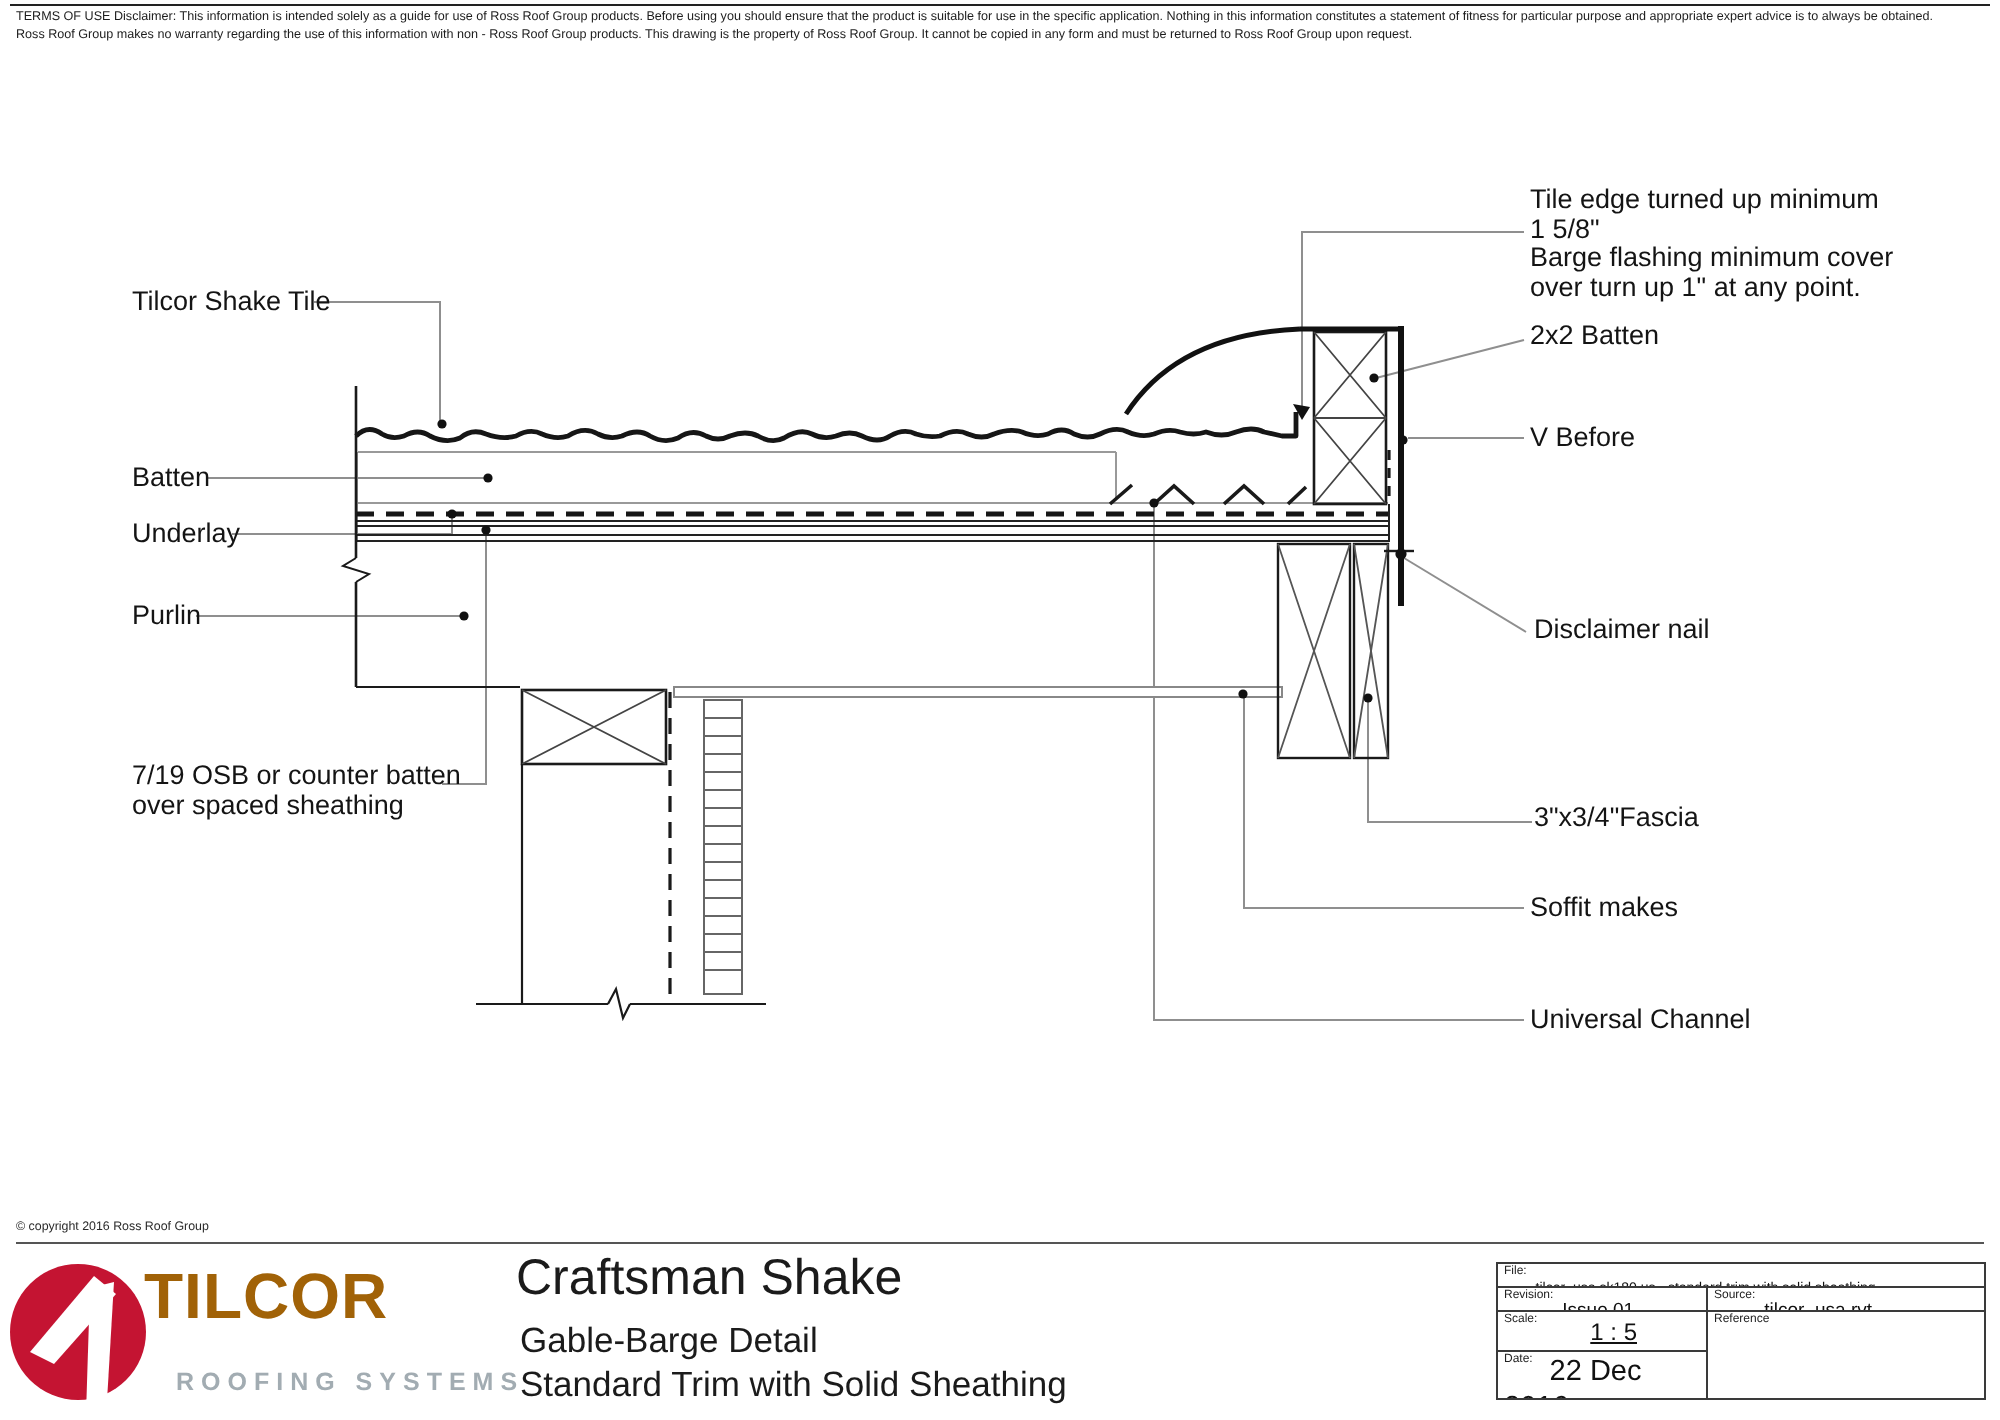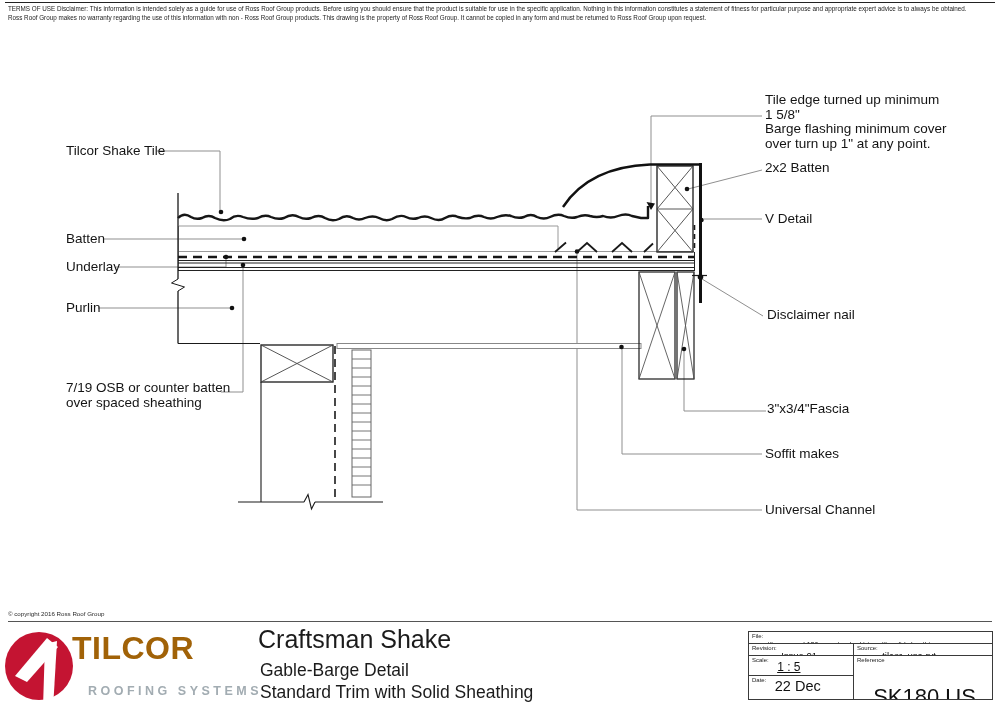--- a/index.html
+++ b/index.html
@@ -30,21 +30,21 @@
           border:1px solid #3a3a3a;box-sizing:border-box;background:#fff;}
   .tblock .cell{position:absolute;box-sizing:border-box;padding:1px 0 0 3px;overflow:hidden;}
   .tiny{font-size:6px;color:#222;vertical-align:top;}
   .c-file{left:0;top:0;width:243px;height:12px;border-bottom:1px solid #3a3a3a;}
   .c-file .val{font-size:7px;}
   .c-rev{left:0;top:12px;width:105px;height:12px;border-right:1px solid #3a3a3a;border-bottom:1px solid #3a3a3a;}
   .c-rev .val{font-size:9.5px;}
   .c-src{left:105px;top:12px;width:138px;height:12px;border-bottom:1px solid #3a3a3a;}
   .c-src .val{font-size:9.5px;}
   .c-scale{left:0;top:24px;width:105px;height:20px;border-right:1px solid #3a3a3a;border-bottom:1px solid #3a3a3a;}
-  .c-scale .val{font-size:12px;margin-left:4px;text-decoration:underline;}
+  .c-scale .val{font-size:12px;margin-left:22px;text-decoration:underline;}
   .c-date{left:0;top:44px;width:105px;height:23px;border-right:1px solid #3a3a3a;}
   .c-date .val{font-size:14.5px;margin-left:4px;}
   .c-ref{left:105px;top:24px;width:138px;height:43px;}
   .c-ref .dwgno{display:block;text-align:center;font-size:22px;color:#111;margin-top:9px;}
 </style>
 </head>
 <body>
 
 <div class="top-rule"></div>
 <div class="disclaimer">
@@ -152,21 +152,21 @@
   <span style="display:block;">over spaced sheathing</span>
 </div>
 
 <div class="lbl multi" style="left:765px;top:93px;width:185px;">
   <span style="display:block;">Tile edge turned up minimum</span>
   <span style="display:block;">1 5/8"</span>
   <span style="display:block;">Barge flashing minimum cover</span>
   <span style="display:block;">over turn up 1" at any point.</span>
 </div>
 <div class="lbl" style="left:765px;top:161px;">2x2 Batten</div>
-<div class="lbl" style="left:765px;top:212px;">V Detail</div>
+<div class="lbl" style="left:765px;top:212px;">V Before</div>
 <div class="lbl" style="left:767px;top:308px;">Disclaimer nail</div>
 <div class="lbl" style="left:767px;top:402px;">3"x3/4"Fascia</div>
 <div class="lbl" style="left:765px;top:447px;">Soffit makes</div>
 <div class="lbl" style="left:765px;top:503px;">Universal Channel</div>
 
 <div class="copyright">© copyright 2016 Ross Roof Group</div>
 <div class="footer-rule"></div>
 
 <svg class="abs" style="left:0;top:624px;" width="80" height="86" viewBox="0 624 80 86">
   <circle cx="39" cy="666" r="34" fill="#c41432"></circle>
@@ -196,15 +196,14 @@
   <div class="cell c-scale">
     <span class="tiny">Scale:</span>
     <span class="val">1 : 5</span>
   </div>
   <div class="cell c-date">
     <span class="tiny">Date:</span>
     <span class="val">22 Dec 2016</span>
   </div>
   <div class="cell c-ref">
     <span class="tiny">Reference</span>
-    <span class="dwgno">SK180 US</span>
   </div>
 </div>
 
 </body></html>

